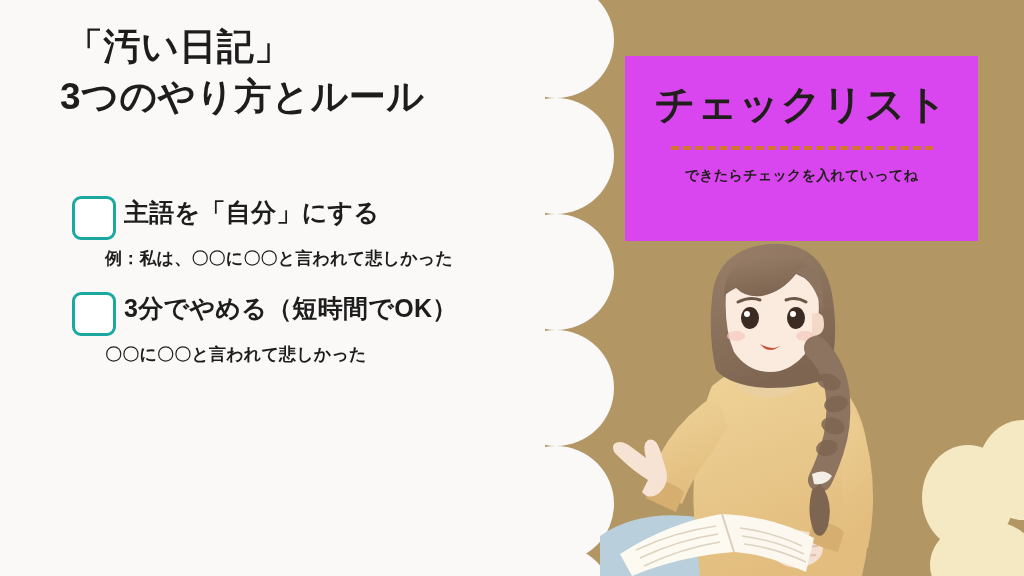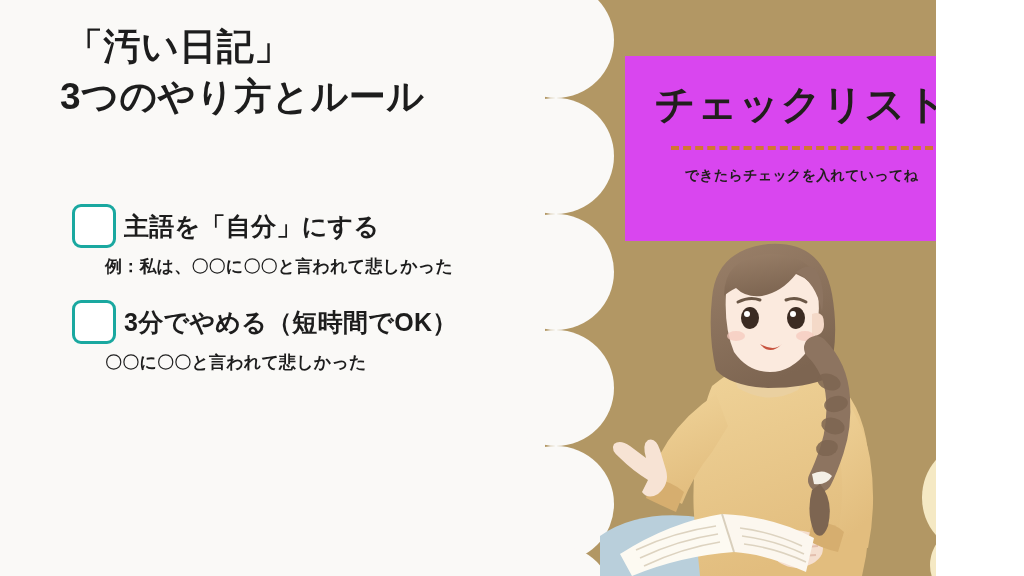--- a/index.html
+++ b/index.html
@@ -5,21 +5,21 @@
   html, body {
     margin: 0;
     padding: 0;
     background: #ffffff;
   }
   body {
     font-family: "Liberation Sans", "DejaVu Sans", sans-serif;
   }
   #canvas {
     position: relative;
-    width: 936px;
+    width: 1024px;
     height: 576px;
     overflow: hidden;
     background: #b29764;
   }
 
   
   .left-panel {
     position: absolute;
     left: 0;
     top: 0;
@@ -63,21 +63,21 @@
 
   
   .checklist {
     position: absolute;
     left: 72px;
     top: 196px;
     width: 470px;
     z-index: 5;
   }
   .check-item { position: relative; margin-bottom: 22px; }
-  .check-row { display: flex; align-items: center; margin-top: 8px; }
+  .check-row { display: flex; align-items: flex-start; }
   .checkbox {
     flex: 0 0 auto;
     width: 44px;
     height: 44px;
     border: 3px solid #1aa8a0;
     border-radius: 9px;
     background: #ffffff;
     box-sizing: border-box;
   }
   .check-label {

